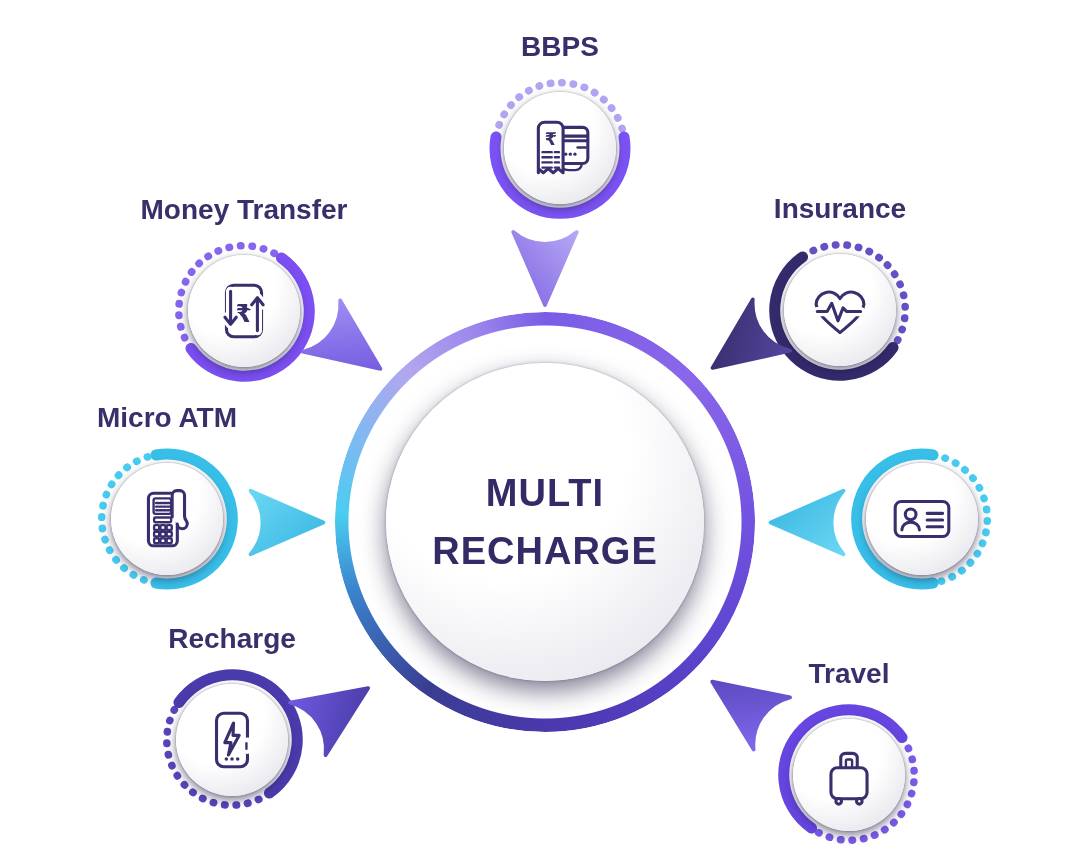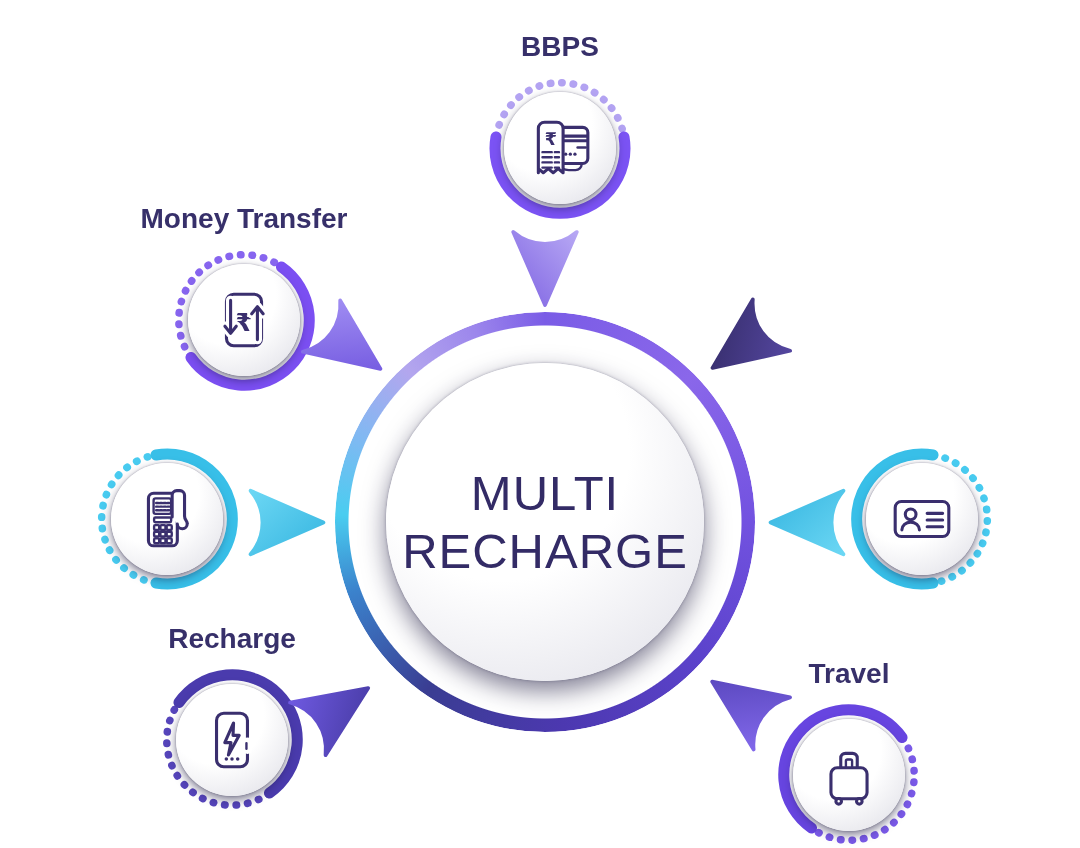--- a/index.html
+++ b/index.html
@@ -18,35 +18,35 @@
     background:conic-gradient(from 0deg,
       var(--ring-top) 0deg,#8a67ea 45deg,var(--ring-right) 90deg,#5c43cc 130deg,
       var(--ring-bottom) 175deg,var(--ring-bottomleft) 215deg,#3b82cc 250deg,
       var(--ring-left) 272deg,#7fb9f2 294deg,var(--ring-topleft) 318deg,#9c86ec 340deg,var(--ring-top) 360deg);
     -webkit-mask:radial-gradient(closest-side,transparent calc(100% - 14px),#000 calc(100% - 13px));
             mask:radial-gradient(closest-side,transparent calc(100% - 14px),#000 calc(100% - 13px));}
   .center-disc{position:absolute;left:386px;top:363px;width:318px;height:318px;border-radius:50%;
     background:radial-gradient(circle at 36% 28%, #ffffff 42%, #ececf1 76%, #e0e0e8 100%);
     box-shadow:0 10px 24px rgba(25,22,60,.55), 0 0 3px rgba(25,22,60,.35);
     display:flex;align-items:center;justify-content:center;text-align:center;}
-  .center-title{font-size:49px;font-weight:400;letter-spacing:1px;line-height:58px;color:var(--title);}
+  .center-title{font-size:38px;font-weight:700;letter-spacing:1px;line-height:58px;color:var(--title);}
   .center-title span{display:block;}
 
   
   .sat{position:absolute;width:150px;height:150px;}
   .sat-ring{position:absolute;left:0;top:0;width:150px;height:150px;}
   .sat-ring .dots{fill:none;stroke-width:7.5;stroke-linecap:round;stroke-dasharray:.5 11;}
   .sat-ring .arc{fill:none;stroke-width:11;stroke-linecap:round;}
   .sat-disc{position:absolute;left:19px;top:19px;width:112px;height:112px;border-radius:50%;
     background:radial-gradient(circle at 35% 28%, #ffffff 45%, #e9e9ee 80%, #dfdfe6 100%);
     box-shadow:0 4px 10px rgba(25,22,60,.55), 0 0 2px rgba(25,22,60,.4);
     display:flex;align-items:center;justify-content:center;}
   .sat-label{position:absolute;left:50%;top:-42px;transform:translateX(-50%);
     white-space:nowrap;font-size:28px;font-weight:700;color:var(--label);}
-  .sat-bbps{left:485px;top:73px}   .sat-mt{left:169px;top:245px}  .sat-ins{left:765px;top:235px}
+  .sat-bbps{left:485px;top:73px}   .sat-mt{left:169px;top:236px}  .sat-ins{left:765px;top:235px}
   .sat-atm{left:92px;top:444px}    .sat-pan{left:847px;top:444px}
   .sat-rech{left:157px;top:665px}  .sat-trav{left:774px;top:700px}
 
   
   .icon{width:66px;height:66px;}
   .icon .st{fill:none;stroke:var(--icon-stroke);stroke-width:3;stroke-linecap:round;stroke-linejoin:round;}
   .icon .sw{fill:#fff;stroke:var(--icon-stroke);stroke-width:3;stroke-linecap:round;stroke-linejoin:round;}
   .icon .th{fill:none;stroke:var(--icon-stroke);stroke-width:2.3;stroke-linecap:round;stroke-linejoin:round;}
   .icon .hl{fill:none;stroke:#fff;stroke-width:9;stroke-linecap:round;stroke-linejoin:round;}
   .icon .fl{fill:var(--icon-stroke);stroke:none;}
@@ -108,22 +108,37 @@
         <rect class="sw" x="15" y="7" width="34" height="50" rx="7"></rect>
         <text class="rupee" x="32" y="43" font-size="24" text-anchor="middle">₹</text>
         <path class="hl" d="M19,13 V44 M13.5,38 L19,45 L24.5,38"></path>
         <path class="st" d="M19,13 V44 M13.5,38 L19,45 L24.5,38"></path>
         <path class="hl" d="M45,51 V20 M39.5,26 L45,19 L50.5,26"></path>
         <path class="st" d="M45,51 V20 M39.5,26 L45,19 L50.5,26"></path>
       </svg>
     </div>
   </div>
 
+  <div class="sat sat-ins">
+    <div class="sat-label">Insurance</div>
+    <svg class="sat-ring" viewBox="0 0 150 150">
+      <path class="dots" d="M11,86 A65,65 0 1 1 139,86" transform="rotate(45 75 75)" stroke="#6750c5"></path>
+      <path class="arc" d="M11,86 A65,65 0 1 1 139,86" transform="rotate(225 75 75)" stroke="#342b6d"></path>
+    </svg>
+    <div class="sat-disc">
+      <svg class="icon" viewBox="0 0 64 64">
+        <path class="sw" d="M32,54 C24,47 10.5,37.5 8.8,26.5 a12.4,12.4 0 0 1 23.2,-5.6 A12.4,12.4 0 0 1 55.2,26.5 C53.5,37.5 40,47 32,54 Z"></path>
+        <path class="hl" d="M10,33.5 h9.5 l4.5,-8 6,17 5,-12.5 3.5,3.5 H52"></path>
+        <path class="st" d="M10,33.5 h9.5 l4.5,-8 6,17 5,-12.5 3.5,3.5 H52"></path>
+      </svg>
+    </div>
+  </div>
 
   <div class="sat sat-atm">
+    <div class="sat-label">Micro ATM</div>
     <svg class="sat-ring" viewBox="0 0 150 150">
       <path class="dots" d="M11,86 A65,65 0 1 1 139,86" transform="rotate(-90 75 75)" stroke="#48cbf0"></path>
       <path class="arc" d="M11,86 A65,65 0 1 1 139,86" transform="rotate(90 75 75)" stroke="#38bfe8"></path>
     </svg>
     <div class="sat-disc">
       <svg class="icon" viewBox="0 0 64 64">
         <rect class="sw" x="14" y="7" width="28" height="51" rx="5"></rect>
         <path class="sw" d="M37,30 V9 a4.5,4.5 0 0 1 4.5,-4.5 h3 a4.5,4.5 0 0 1 4.5,4.5 v20 c0,4 2.6,4.5 2.6,7.5 a4.8,4.8 0 0 1 -9.6,0.3"></path>
         <rect class="th" x="19" y="12" width="17" height="15" rx="2"></rect>
         <path class="th" d="M21.5,16.5 h2 M25.2,16.5 h2 M28.9,16.5 h2 M32.6,16.5 h1.5 M21.5,20 h2 M25.2,20 h2 M28.9,20 h2 M32.6,20 h1.5 M21.5,23.5 h2 M25.2,23.5 h2 M28.9,23.5 h2 M32.6,23.5 h1.5"></path>

